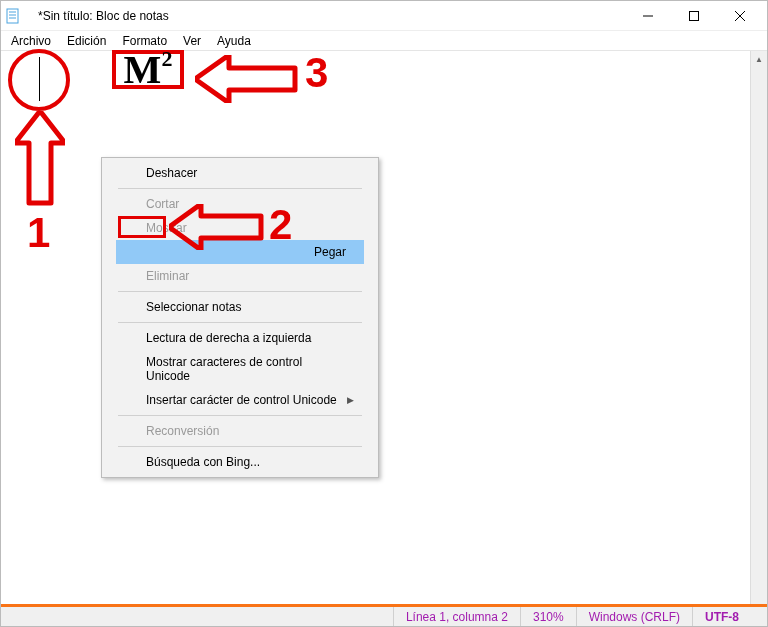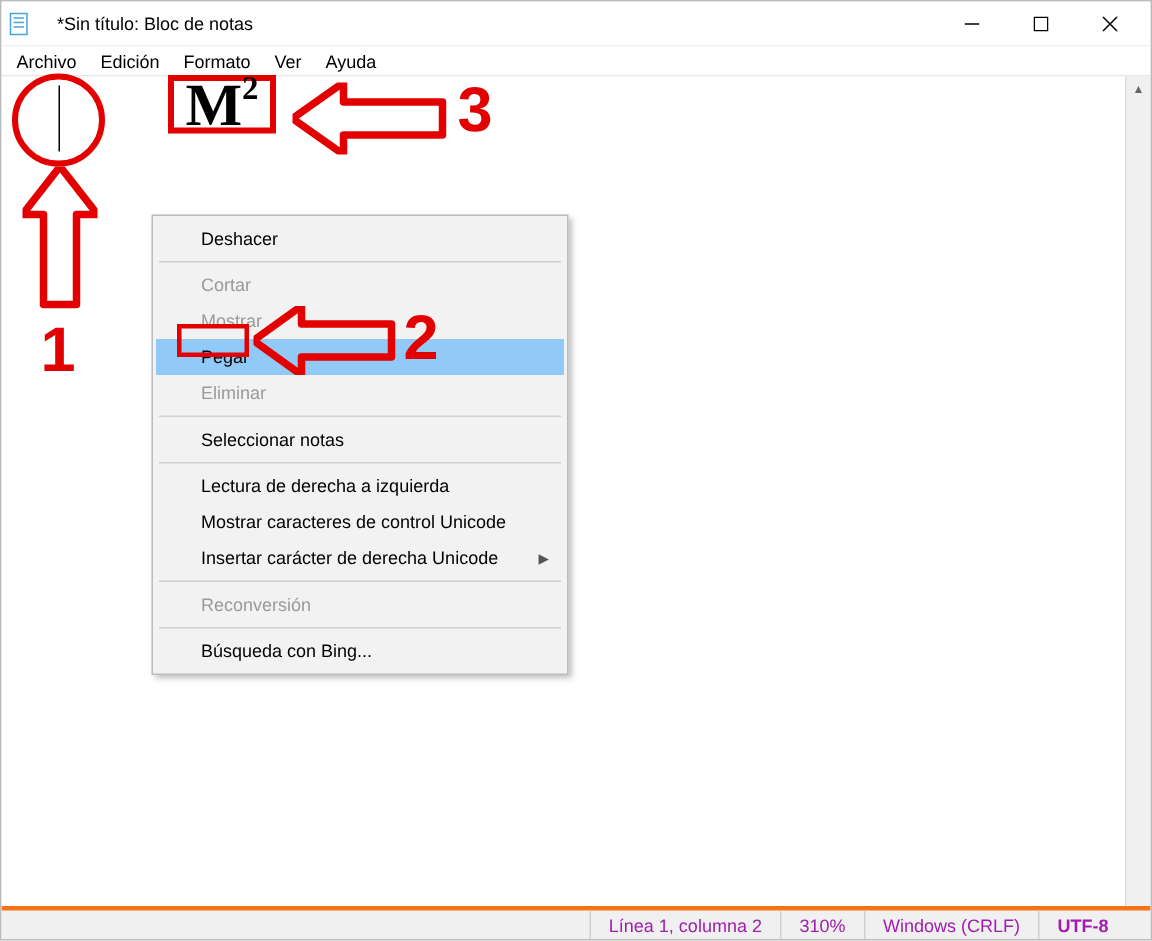--- a/index.html
+++ b/index.html
@@ -83,36 +83,37 @@
   .vscroll .arrow {
     height: 17px;
     display:flex;align-items:center;justify-content:center;
     color:#666;
     font-size:8px;
   }
   
   .context-menu {
     position: absolute;
     left: 100px;
-    top: 142px;
+    top: 156px;
     width: 278px;
     background: #f2f2f2;
     border: 1px solid #bcbcbc;
     box-shadow: 2px 2px 4px rgba(0,0,0,0.25);
-    padding: 3px 2px;
+    padding: 3px 14px;
   }
   .ctx-item {
     padding: 5px 18px 5px 30px;
     font-size: 12px;
     color: #000;
     position: relative;
   }
   .ctx-item.disabled { color: #9a9a9a; }
   .ctx-item.highlight {
     background: #91c9f7;
+    text-align: right;
   }
   .ctx-sep {
     height: 1px;
     background: #d0d0d0;
     margin: 3px 2px;
   }
   .ctx-item .submenu-arrow {
     position: absolute;
     right: 10px;
     top: 50%;
@@ -273,21 +274,21 @@
   <div class="ctx-item disabled">Cortar</div>
   <div class="ctx-item disabled">Mostrar</div>
   <div class="ctx-item highlight">Pegar</div>
   <div class="ctx-item disabled">Eliminar</div>
   <div class="ctx-sep"></div>
   <div class="ctx-item">Seleccionar notas</div>
   <div class="ctx-sep"></div>
   <div class="ctx-item">Lectura de derecha a izquierda</div>
   <div class="ctx-item">Mostrar caracteres de control Unicode</div>
   <div class="ctx-item">
-    <span>Insertar carácter de derecha Unicode</span>
+    <span>Insertar carácter de control Unicode</span>
     <span class="submenu-arrow">▶</span>
   </div>
   <div class="ctx-sep"></div>
   <div class="ctx-item disabled">Reconversión</div>
   <div class="ctx-sep"></div>
   <div class="ctx-item">Búsqueda con Bing...</div>
 </div>
 
 <div class="statusbar">
   <div class="status-spacer"></div>

